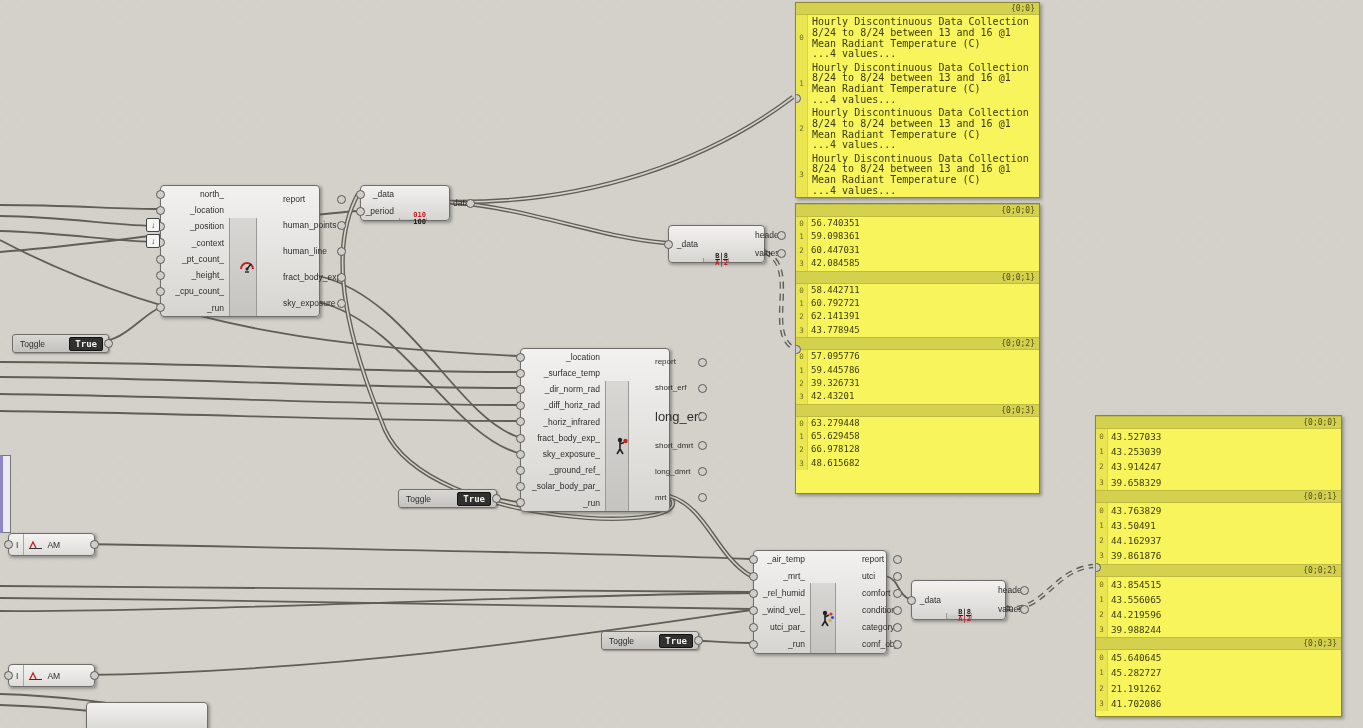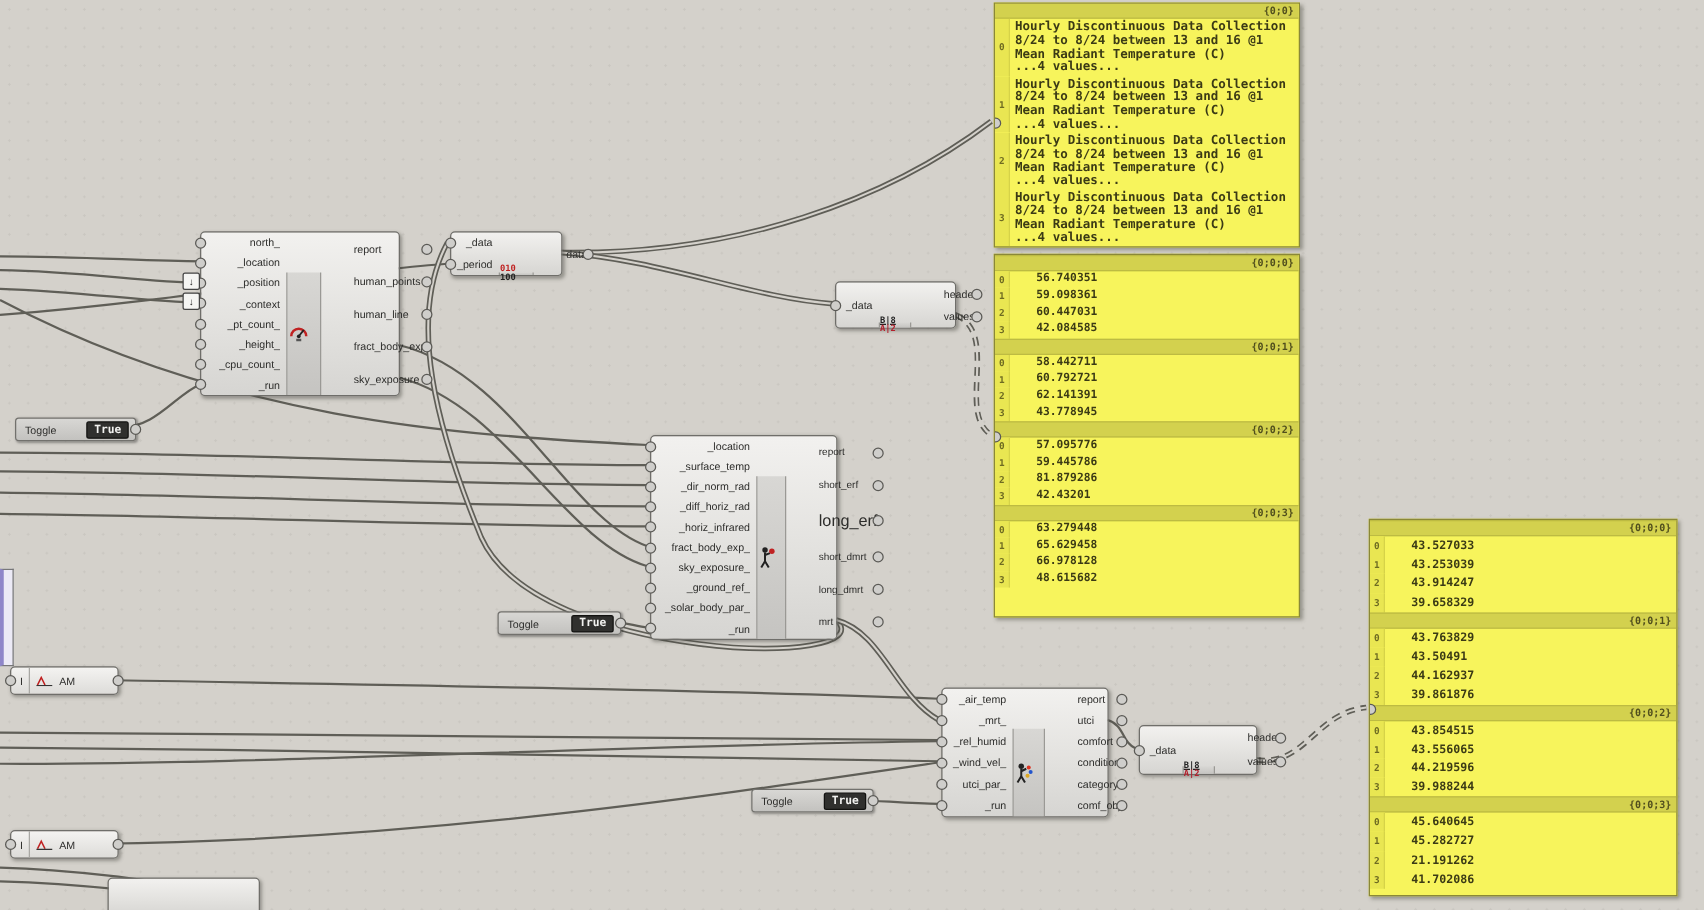--- a/index.html
+++ b/index.html
@@ -21,54 +21,54 @@
   .pcol{display:flex;flex-direction:column;justify-content:space-around;}
   .prow{position:relative;display:flex;align-items:center;font-size:8.5px;color:#2d2d2b;line-height:1;}
   .prow.in{justify-content:flex-end;padding-right:5px;}
   .prow.out{justify-content:flex-start;padding-left:5px;}
   .plab{white-space:nowrap;margin-left:21px;}
   .nub{position:absolute;width:7px;height:7px;border-radius:50%;background:#cfcecb;border:1px solid #5a5955;top:50%;margin-top:-4.5px;}
   .nub.nl{left:-5px;}
   .nub.nr{right:-5px;}
   .cband{flex:none;background:linear-gradient(180deg,#d8d7d4,#c5c4c1);
     border-left:1px solid #9a9995;border-right:1px solid #9a9995;
-    display:flex;align-items:center;justify-content:flex-start;margin-top:32px;}
+    display:flex;align-items:center;justify-content:flex-end;margin-top:32px;}
   .ic-txt{font-family:"DejaVu Sans Mono",monospace;font-size:7px;font-weight:bold;line-height:7.5px;text-align:center;}
   .ic1r{color:#c02222;display:block;} .ic2k{color:#222;display:block;}
   .ic1k{color:#222;display:block;text-decoration:underline;} .ic2r{color:#b3202c;display:block;}
 
   .toggle{position:absolute;z-index:2;display:flex;align-items:center;
     background:linear-gradient(#d8d7d4,#c3c2bf);border:1px solid #72716d;border-radius:3px;
     box-shadow:1px 1px 2px rgba(0,0,0,.35);padding:0 5px 0 7px;}
   .tlab{font-size:8.5px;color:#2d2d2b;}
   .tval{margin-left:auto;background:#30302e;color:#f2f2f0;font-family:"DejaVu Sans Mono",monospace;
     font-weight:bold;font-size:9px;line-height:12px;padding:0 5px;border-radius:2px;border:1px solid #121210;}
 
   .am{position:absolute;z-index:2;display:flex;align-items:center;gap:5px;
     background:linear-gradient(#f4f3f1,#dddcd9);border:1px solid #6f6e6a;border-radius:4px;
     box-shadow:1.5px 1.5px 3px rgba(70,70,65,.45);padding:0 7px;font-size:8.5px;color:#2d2d2b;}
   .am-div{width:1px;align-self:stretch;background:#a9a8a4;}
 
   .panel{position:absolute;z-index:2;background:#f7f45c;border:1px solid #8a8838;
     box-shadow:2px 2px 3px rgba(70,70,60,.45);font-family:"DejaVu Sans Mono",monospace;
-    color:#3b3a15;display:flex;flex-direction:column;overflow:hidden;font-weight:bold;}
+    color:#3b3a15;display:flex;flex-direction:column;overflow:hidden;}
   .sec-head{flex:none;background:#d3d14e;border-bottom:1px solid #bdbb42;color:#504e1d;
     font-size:8px;line-height:11px;height:11px;text-align:right;padding:0 4px;}
   .blk .sec-head{border-top:1px solid #bdbb42;}
   .rows1{flex:1;display:flex;flex-direction:column;}
   .crow{flex:1;display:flex;overflow:hidden;}
   .ridx{flex:none;width:11px;background:#e9e652;border-right:1px solid #d6d348;color:#6e6b22;
     font-size:7.5px;display:flex;align-items:center;justify-content:center;}
   .clines{padding:2px 0 0 4px;font-size:10px;line-height:10.8px;white-space:nowrap;}
   .blocks{display:flex;flex-direction:column;}
   .blk{display:contents;}
   .prow2{display:flex;flex:none;}
   #panel2 .prow2{height:13.4px;font-size:9px;line-height:13.4px;}
   #panel3 .prow2{height:15.2px;font-size:9.3px;line-height:15.2px;}
-  .rval{padding-left:21px;white-space:nowrap;}
+  .rval{padding-left:3px;white-space:nowrap;}
   .pnub{position:absolute;left:-4px;width:7px;height:7px;border-radius:50%;background:#cfcecb;border:1px solid #5a5955;z-index:3;}
 
   .wbadge{position:absolute;z-index:3;width:12px;height:12px;background:#f5f5f3;border:1px solid #444;
     border-radius:2px;display:flex;align-items:center;justify-content:center;font-size:8px;font-weight:bold;color:#222;}
   .sliver{position:absolute;z-index:2;left:0;top:455px;width:7px;height:76px;background:#eceaf6;
     border:1px solid #777;border-left:3px solid #8f86c9;}
 </style>
 </head>
 <body>
 
@@ -595,21 +595,21 @@
         
         <div class="prow2">
           <span class="ridx">1</span>
           <span class="rval">59.445786</span>
         </div>
       </div>
         <div class="blk">
         
         <div class="prow2">
           <span class="ridx">2</span>
-          <span class="rval">81.879286</span>
+          <span class="rval">39.326731</span>
         </div>
       </div>
         <div class="blk">
         
         <div class="prow2">
           <span class="ridx">3</span>
           <span class="rval">42.43201</span>
         </div>
       </div>
         <div class="blk">

